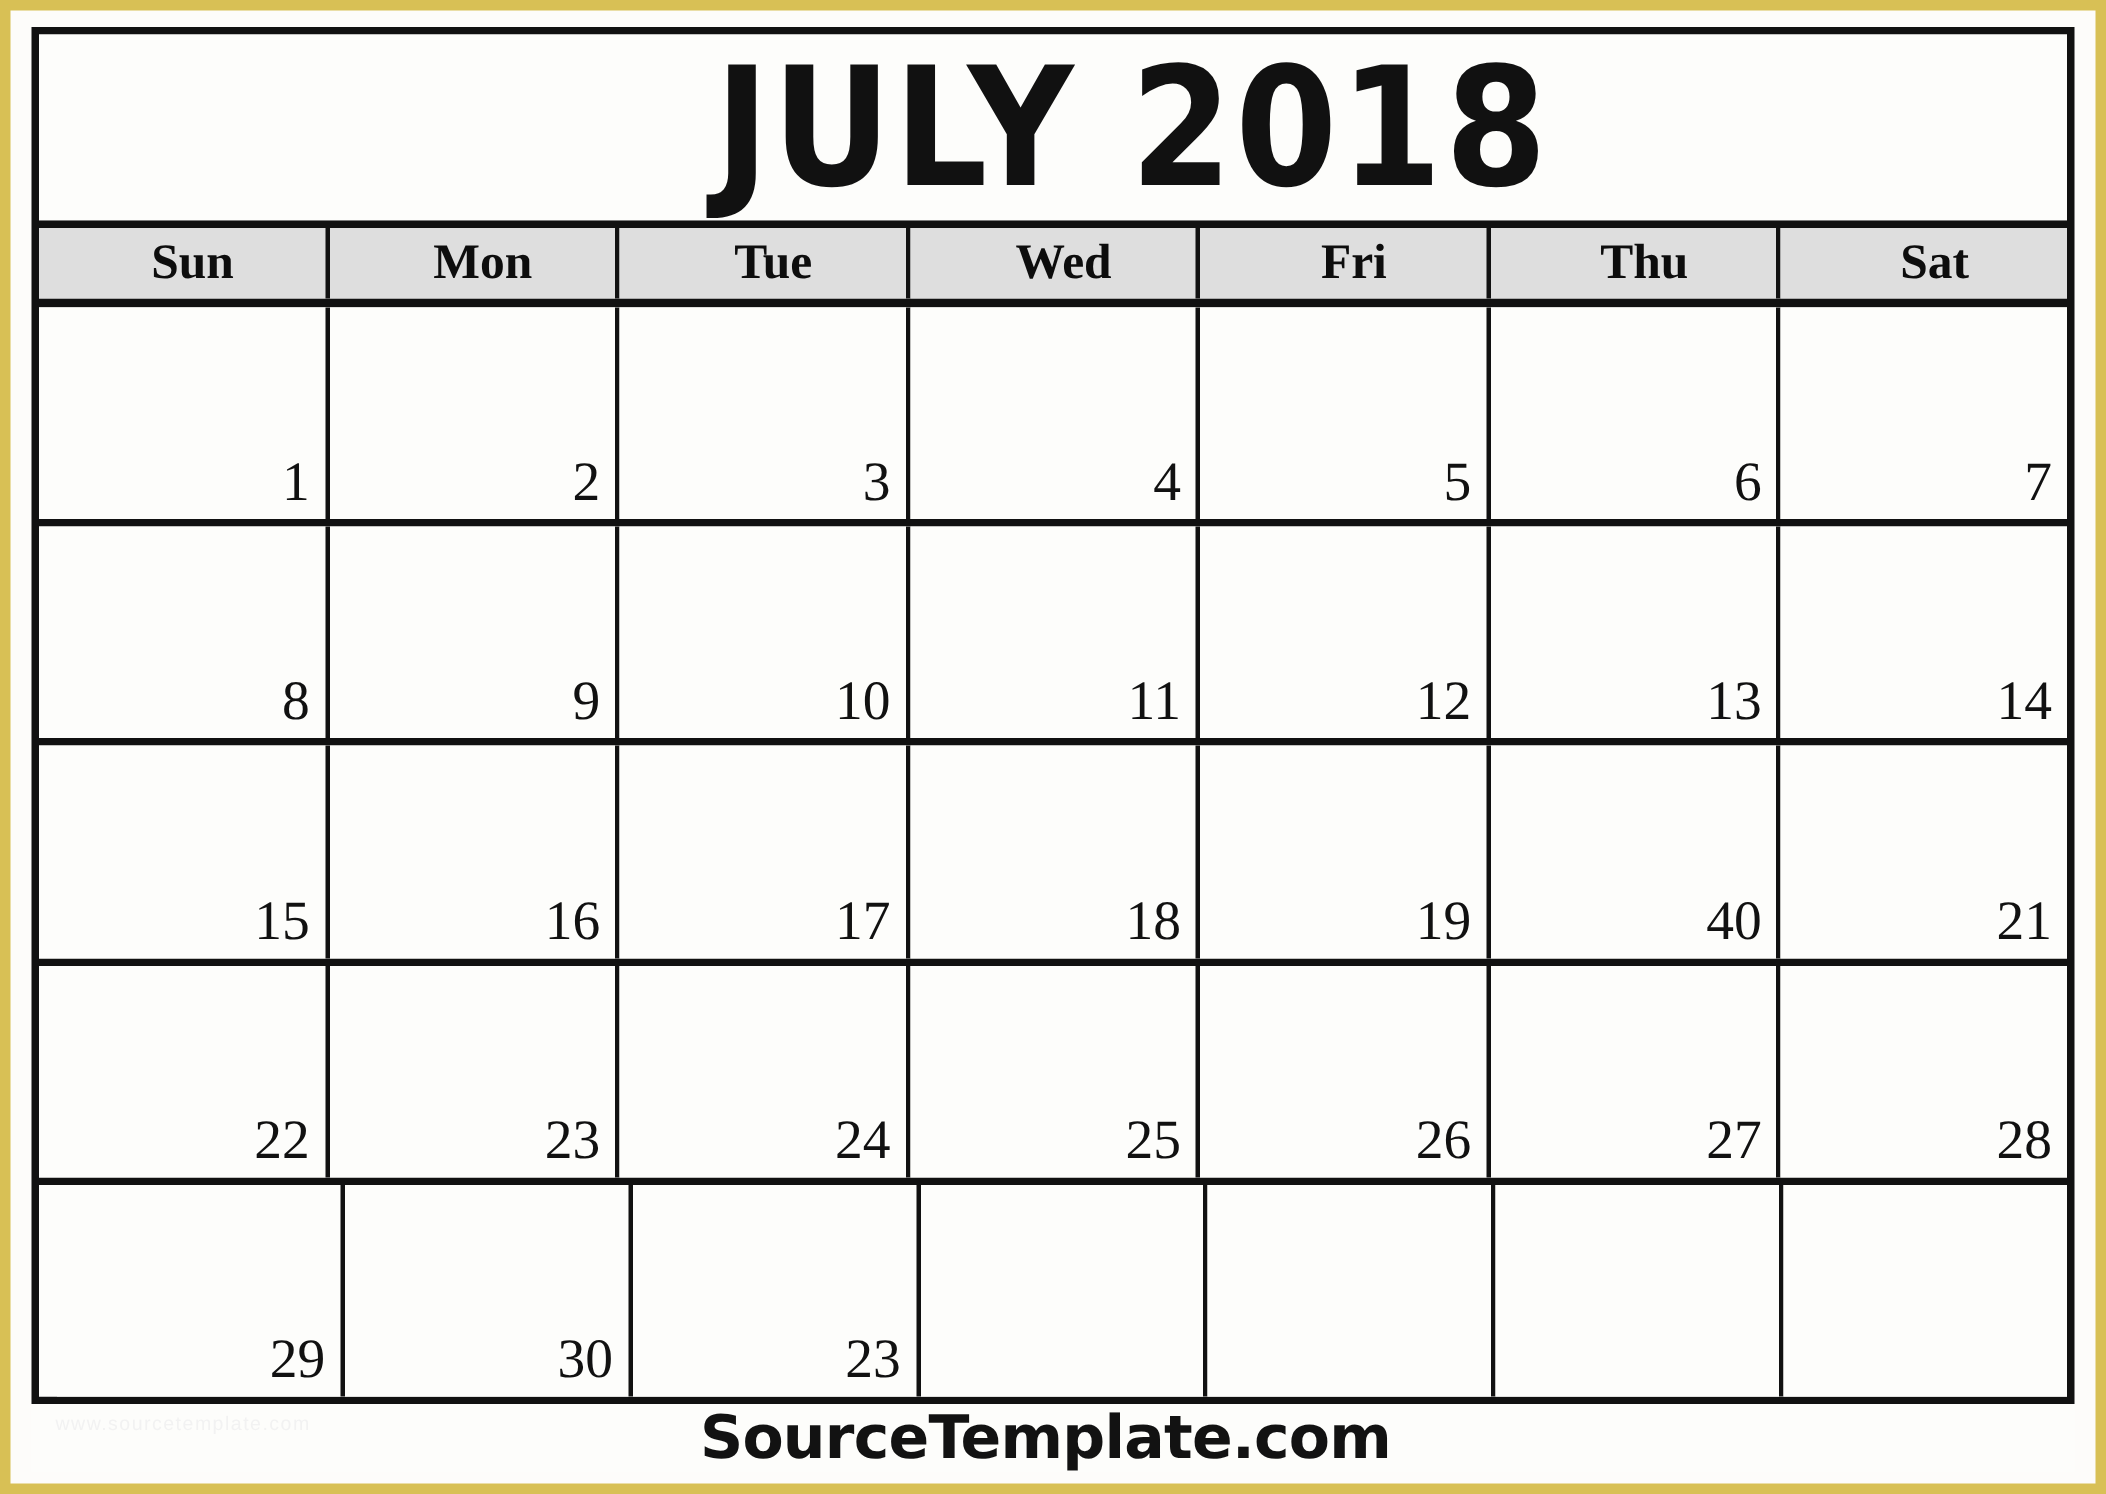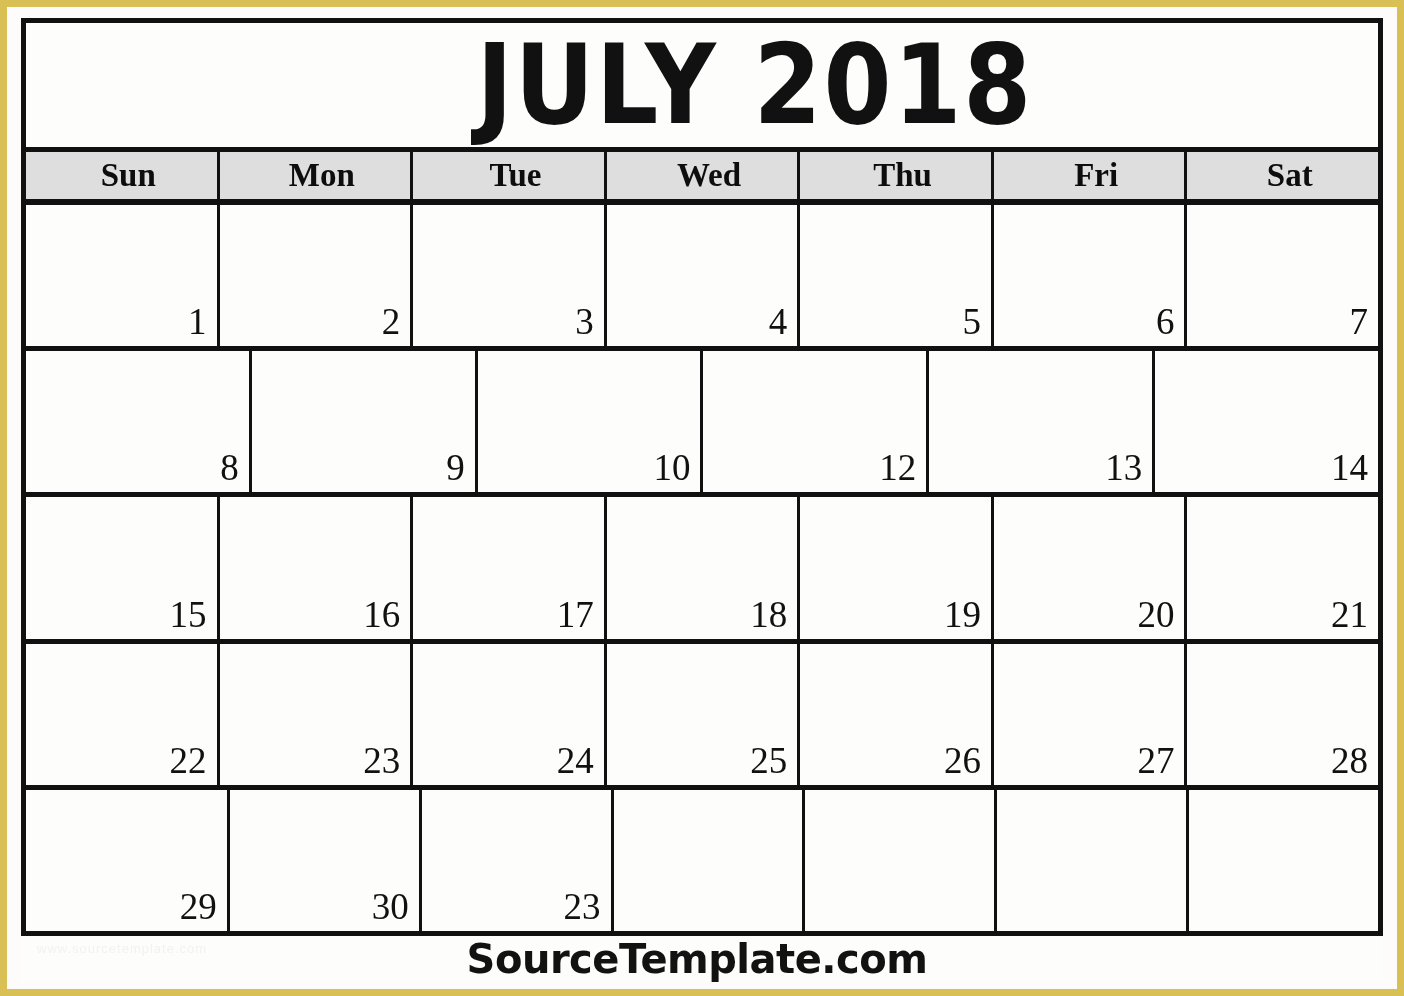--- a/index.html
+++ b/index.html
@@ -173,22 +173,22 @@
 
       <div class="title-band">
         <div class="title-text">JULY 2018</div>
       </div>
 
       <div class="weekdays">
           <div class="weekday">Sun</div>
           <div class="weekday">Mon</div>
           <div class="weekday">Tue</div>
           <div class="weekday">Wed</div>
+          <div class="weekday">Fri</div>
           <div class="weekday">Thu</div>
-          <div class="weekday">Fri</div>
           <div class="weekday">Sat</div>
         </div>
 
       <div class="weeks">
           <div class="week">
             <div class="day">
               <span class="day-number">1</span>
             </div>
             <div class="day">
               <span class="day-number">2</span>
@@ -213,20 +213,23 @@
             <div class="day">
               <span class="day-number">8</span>
             </div>
             <div class="day">
               <span class="day-number">9</span>
             </div>
             <div class="day">
               <span class="day-number">10</span>
             </div>
             <div class="day">
+              <span class="day-number">11</span>
+            </div>
+            <div class="day">
               <span class="day-number">12</span>
             </div>
             <div class="day">
               <span class="day-number">13</span>
             </div>
             <div class="day">
               <span class="day-number">14</span>
             </div>
           </div>
           <div class="week">
@@ -239,21 +242,21 @@
             <div class="day">
               <span class="day-number">17</span>
             </div>
             <div class="day">
               <span class="day-number">18</span>
             </div>
             <div class="day">
               <span class="day-number">19</span>
             </div>
             <div class="day">
-              <span class="day-number">20</span>
+              <span class="day-number">40</span>
             </div>
             <div class="day">
               <span class="day-number">21</span>
             </div>
           </div>
           <div class="week">
             <div class="day">
               <span class="day-number">22</span>
             </div>
             <div class="day">

